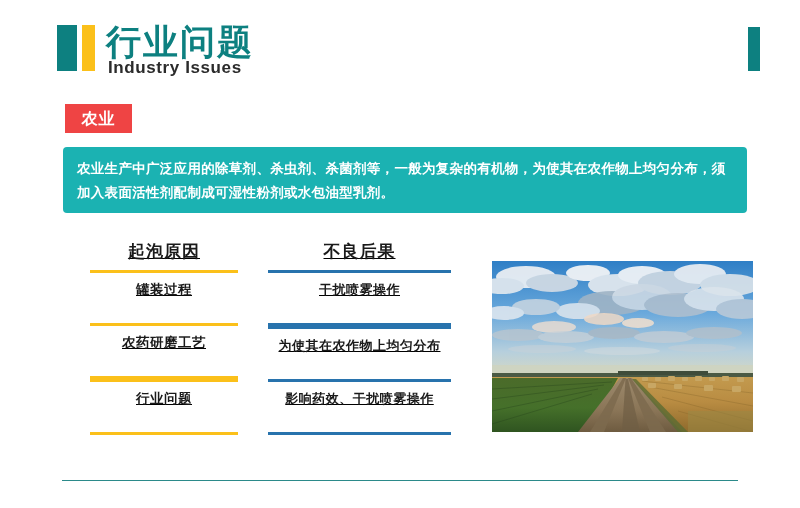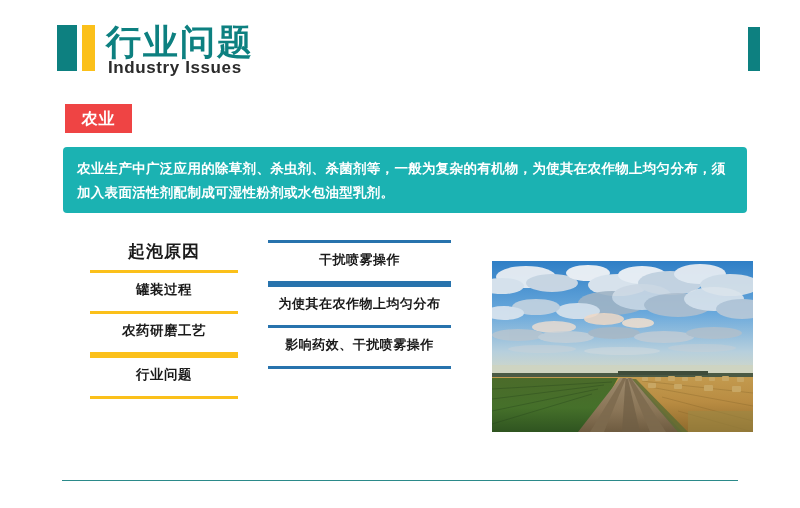--- a/index.html
+++ b/index.html
@@ -99,20 +99,21 @@
     font-size: 13.5px;
     font-weight: 700;
     line-height: 24px;
     letter-spacing: 0.3px;
   }
 
   
   .col {
     position: absolute;
     top: 240px;
+    text-decoration: underline;
   }
   .col-causes { left: 90px; width: 148px; }
   .col-effects { left: 268px; width: 183px; }
 
   .col-heading {
     text-align: center;
     font-size: 17px;
     font-weight: 700;
     color: #1a1a1a;
     letter-spacing: 1px;
@@ -125,21 +126,21 @@
   }
   .rule-yellow { background: #fbc01a; }
   .rule-blue { background: #2873ad; }
 
   .col-item {
     text-align: center;
     font-size: 13.5px;
     font-weight: 700;
     color: #1a1a1a;
     letter-spacing: 0.5px;
-    height: 38px;
+    height: 50px;
     line-height: 33px;
     white-space: nowrap;
   }
   .col-effects .col-item { font-size: 13px; }
 
   
   .photo {
     position: absolute;
     left: 492px; top: 261px;
     width: 261px; height: 171px;
@@ -182,20 +183,21 @@
     <div class="col-item">罐装过程</div>
     <div class="rule rule-yellow"></div>
     <div class="col-item">农药研磨工艺</div>
     <div class="rule rule-yellow"></div>
     <div class="rule rule-yellow"></div>
     <div class="col-item">行业问题</div>
     <div class="rule rule-yellow"></div>
   </div>
 
   <div class="col col-effects">
+    <div class="col-heading">不良后果</div>
     <div class="rule rule-blue"></div>
     <div class="col-item">干扰喷雾操作</div>
     <div class="rule rule-blue"></div>
     <div class="rule rule-blue"></div>
     <div class="col-item">为使其在农作物上均匀分布</div>
     <div class="rule rule-blue"></div>
     <div class="col-item">影响药效、干扰喷雾操作</div>
     <div class="rule rule-blue"></div>
   </div>
 

